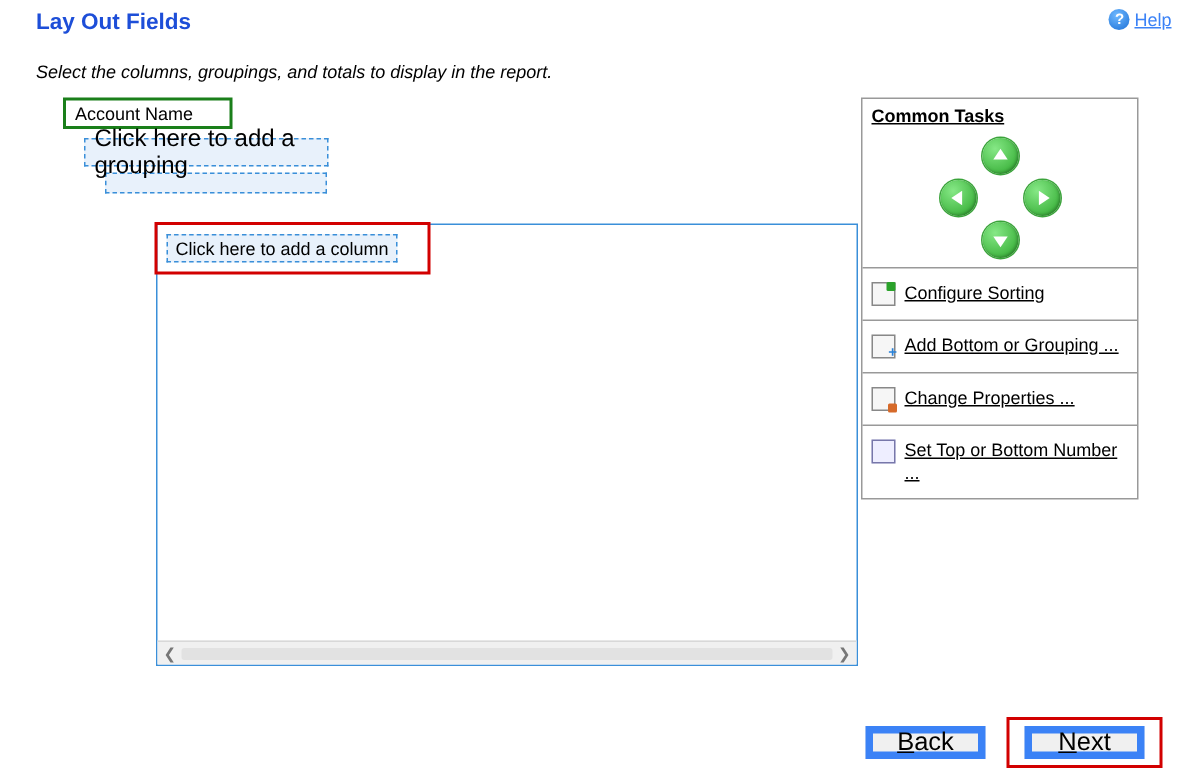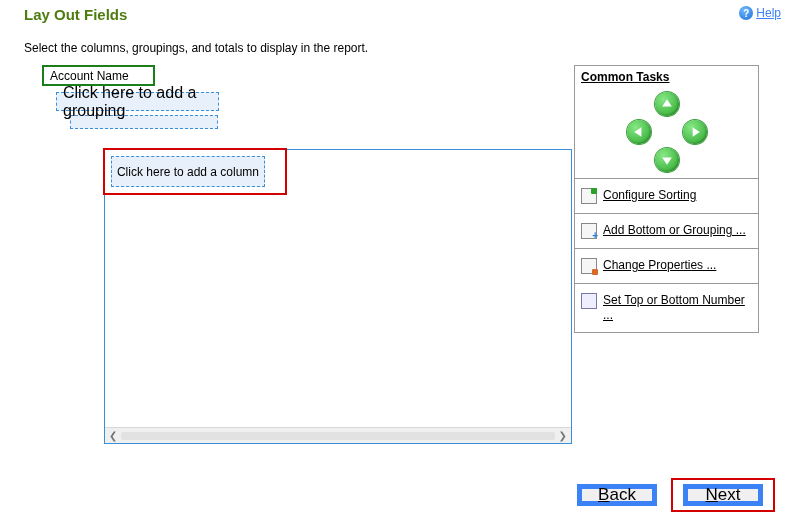--- a/index.html
+++ b/index.html
@@ -15,21 +15,21 @@
     overflow: hidden;
     position: relative;
   }
   .header {
     display: flex;
     justify-content: space-between;
     align-items: flex-start;
     padding: 6px 12px 0 24px;
   }
   .title {
-    color: #4d7c0f;
+    color: #1d4ed8;
     font-size: 15px;
     font-weight: bold;
   }
   .help {
     display: flex;
     align-items: center;
     gap: 3px;
     cursor: pointer;
   }
   .help-icon {
@@ -37,20 +37,21 @@
     border-radius: 50%;
     background: radial-gradient(circle at 40% 30%, #6fb9ff, #1b6fd6);
     color: #fff;
     font-size: 10px;
     font-weight: bold;
     display: flex; align-items: center; justify-content: center;
   }
   .help-link { text-decoration: underline; color: #3b82f6; }
   .instructions {
     padding: 18px 24px 10px 24px;
+    font-style: italic;
   }
   .main {
     display: flex;
     padding: 0 24px;
     gap: 20px;
   }
   .canvas-area {
     flex: 0 0 530px;
     position: relative;
   }
@@ -98,21 +99,21 @@
   }
   .add-column-wrap {
     position: absolute;
     left: -2px;
     top: -2px;
     border: 2px solid #d20000;
     padding: 6px 20px 6px 6px;
   }
   .add-column {
     width: 154px;
-    height: 31px;
+    height: 19px;
     border: 1px dashed #3a8fd9;
     background: #e8f1fb;
     display: flex;
     align-items: center;
     justify-content: center;
     font-size: 12px;
   }
   .scrollbar-h {
     position: absolute;
     left: 0; right: 0; bottom: 0;

